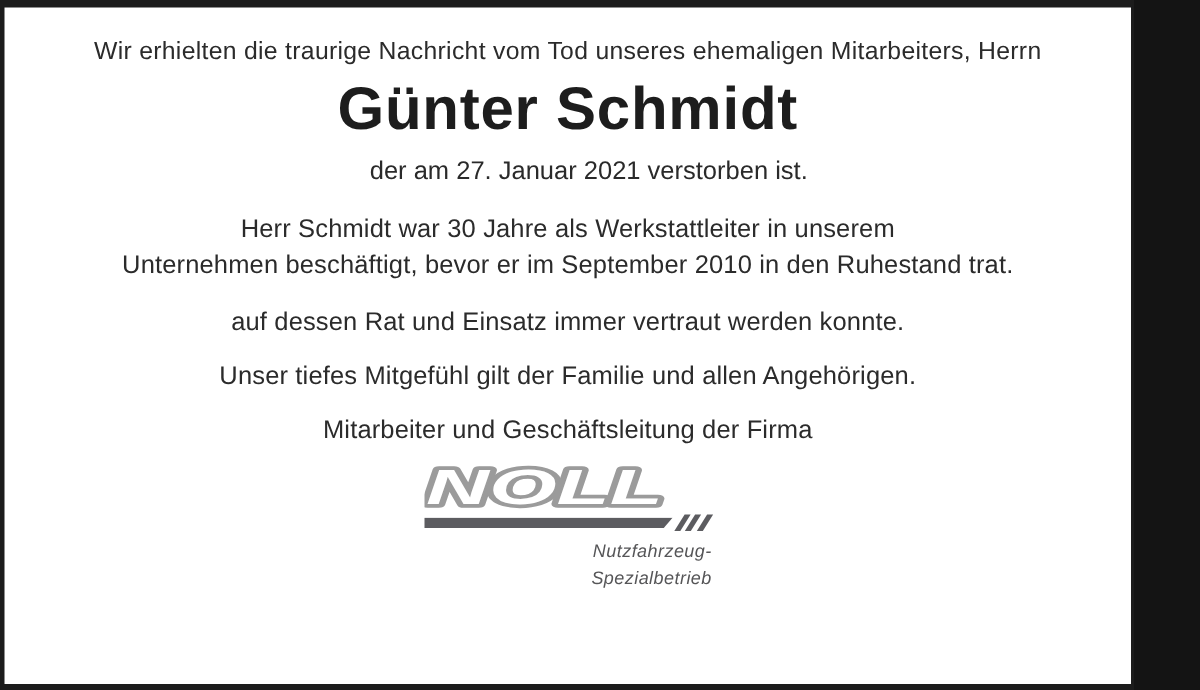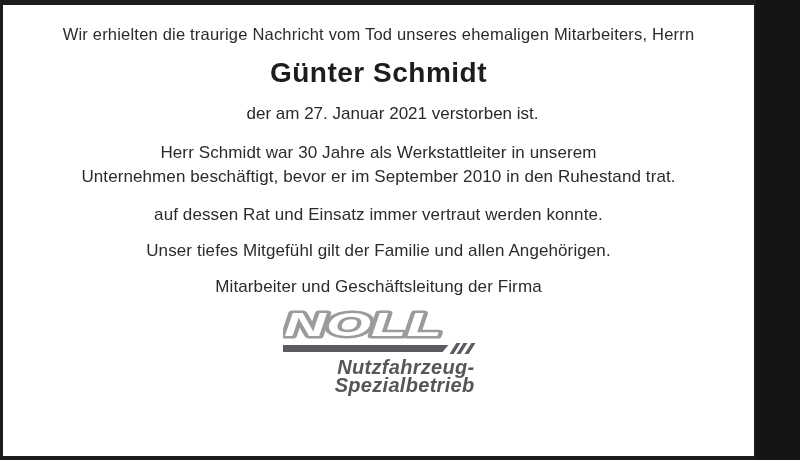--- a/index.html
+++ b/index.html
@@ -22,21 +22,21 @@
     color: #2a2a2a;
   }
   .intro {
     font-size: 16.5px;
     line-height: 22px;
     color: #2b2b2b;
     letter-spacing: 0.2px;
   }
   .name {
     margin-top: 6px;
-    font-size: 28px;
+    font-size: 40px;
     line-height: 44px;
     font-weight: 600;
     color: #1d1d1d;
     letter-spacing: 0.5px;
   }
   .death-line {
     margin-top: 8px;
     font-size: 17px;
     line-height: 22px;
     padding-left: 28px;
@@ -72,22 +72,22 @@
   .stripe {
     width: 3.5px;
     height: 11px;
     margin-left: 4px;
     background: #5c5c60;
     transform: skewX(-32deg);
   }
   .logo-text {
     margin-top: 4px;
     font-style: italic;
-    font-weight: bold;
-    font-size: 20px;
+    font-weight: normal;
+    font-size: 12px;
     line-height: 18px;
     color: #565658;
     letter-spacing: 0.3px;
   }
 </style>
 </head>
 <body>
 
 <div class="card">
 

